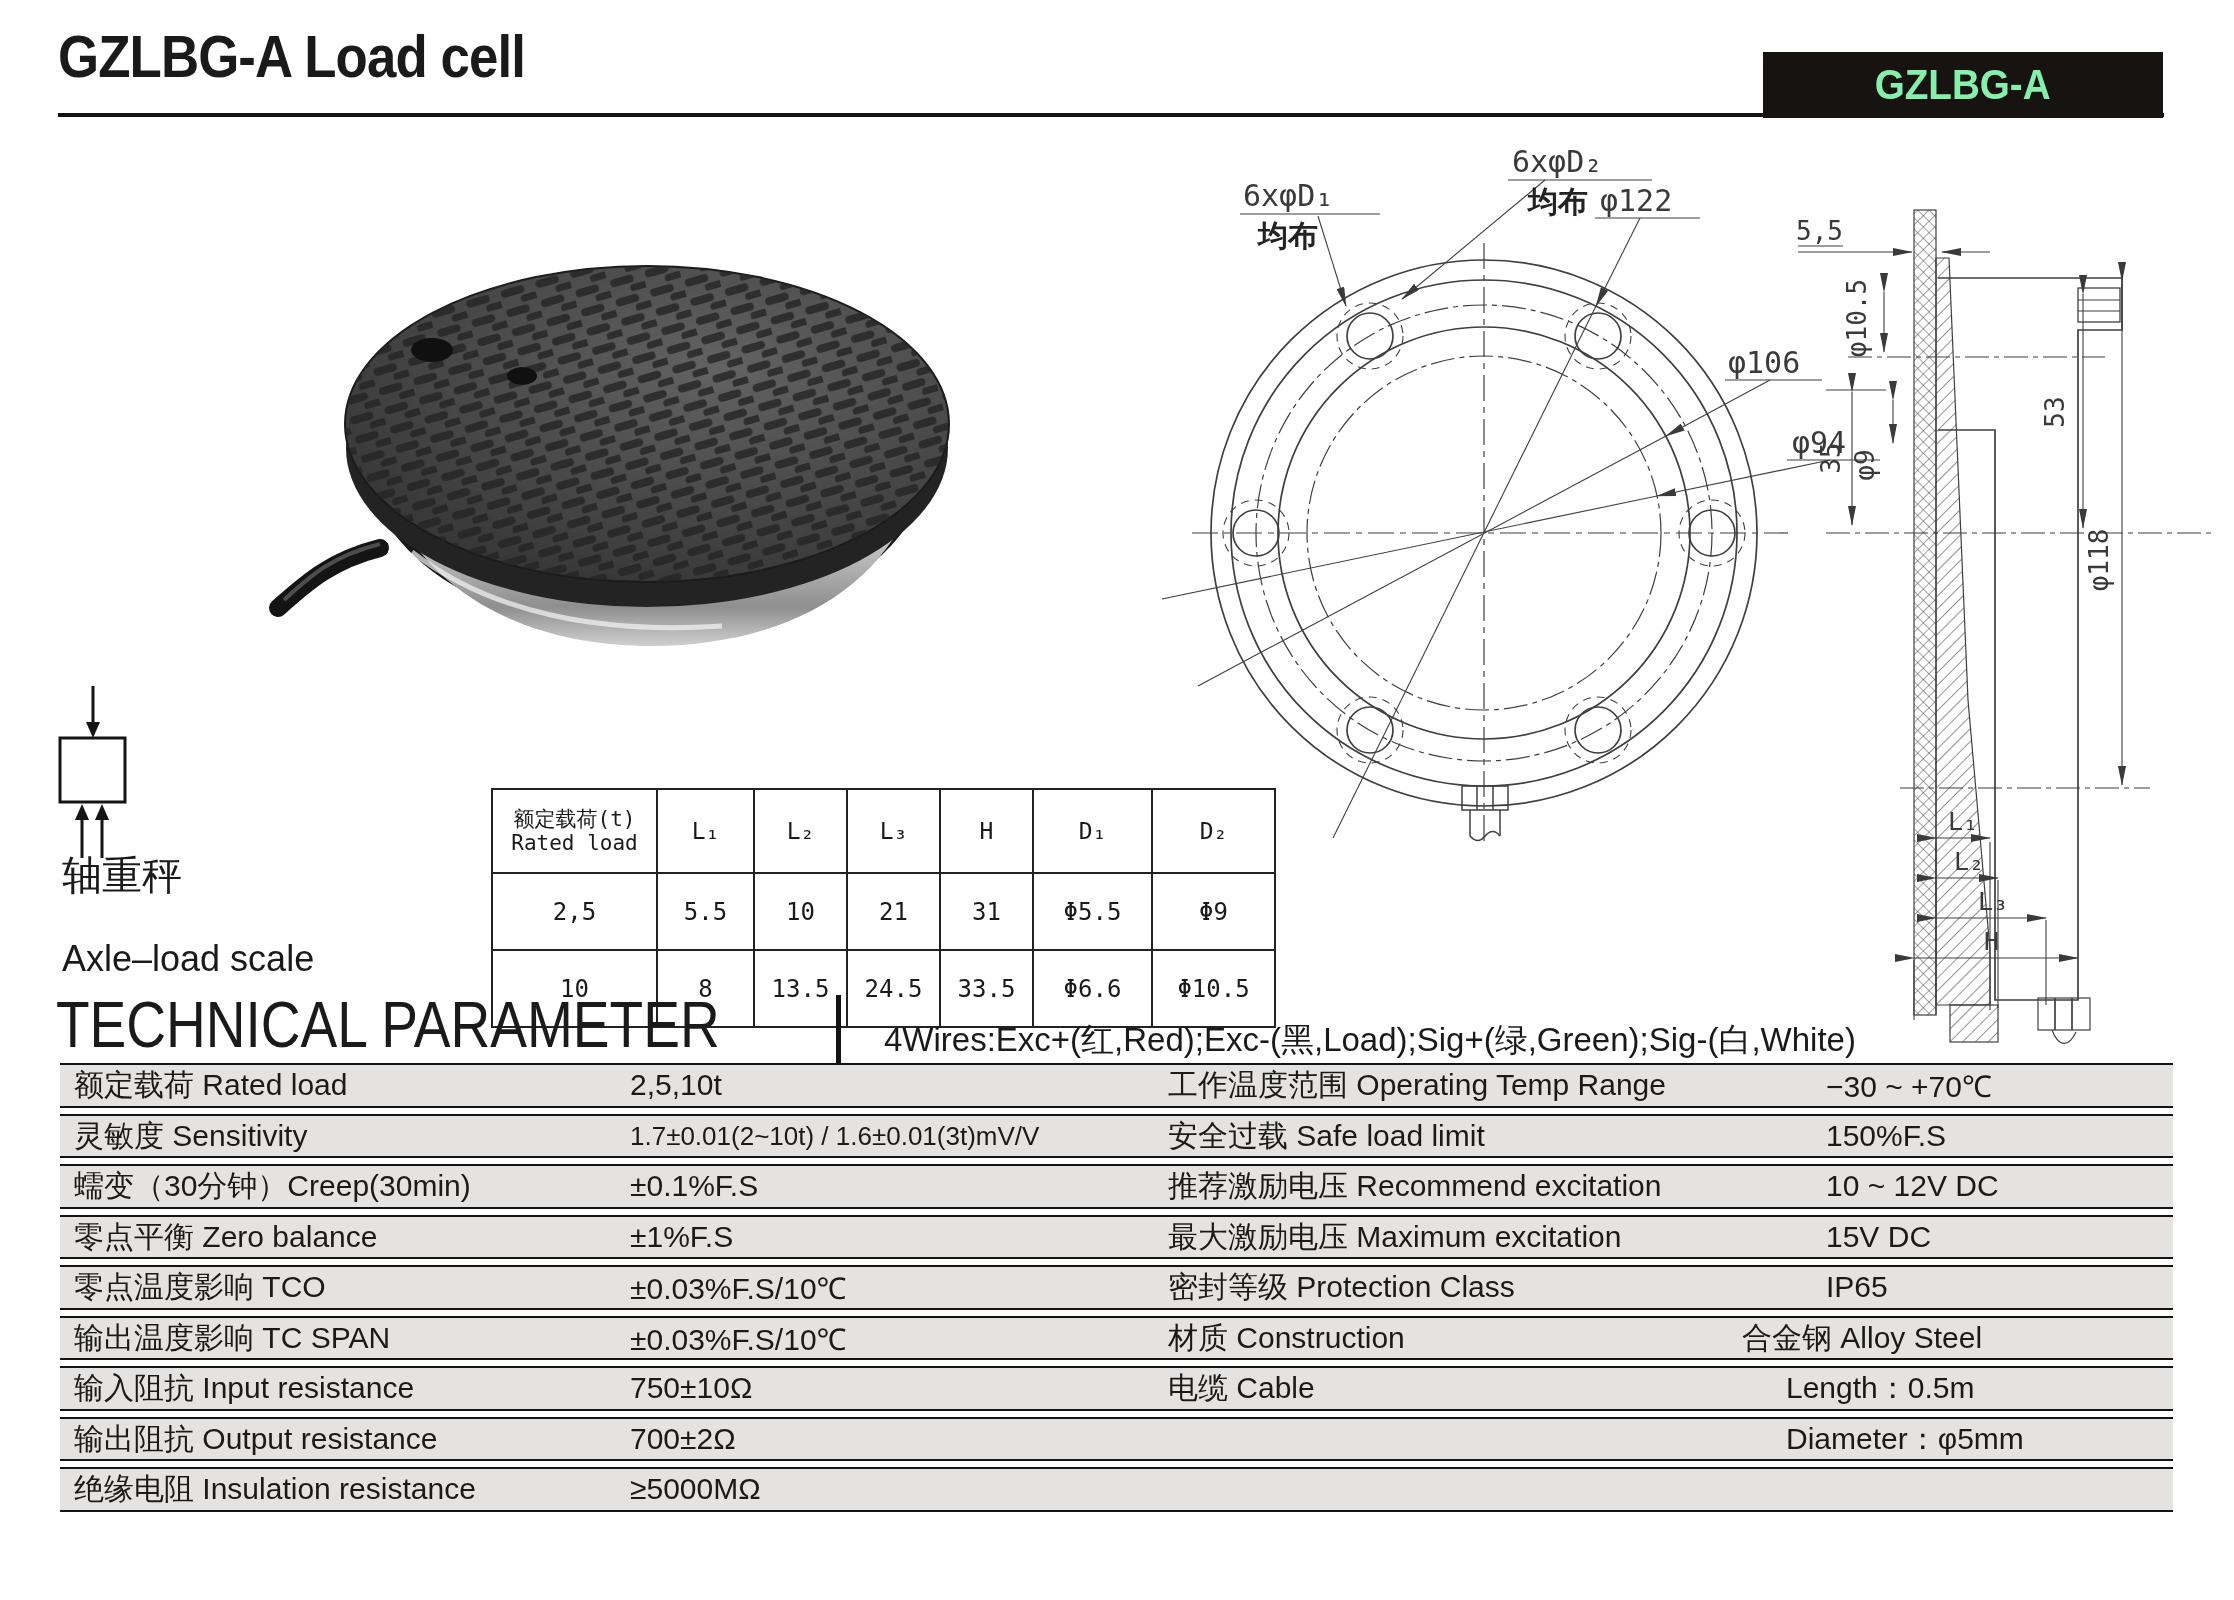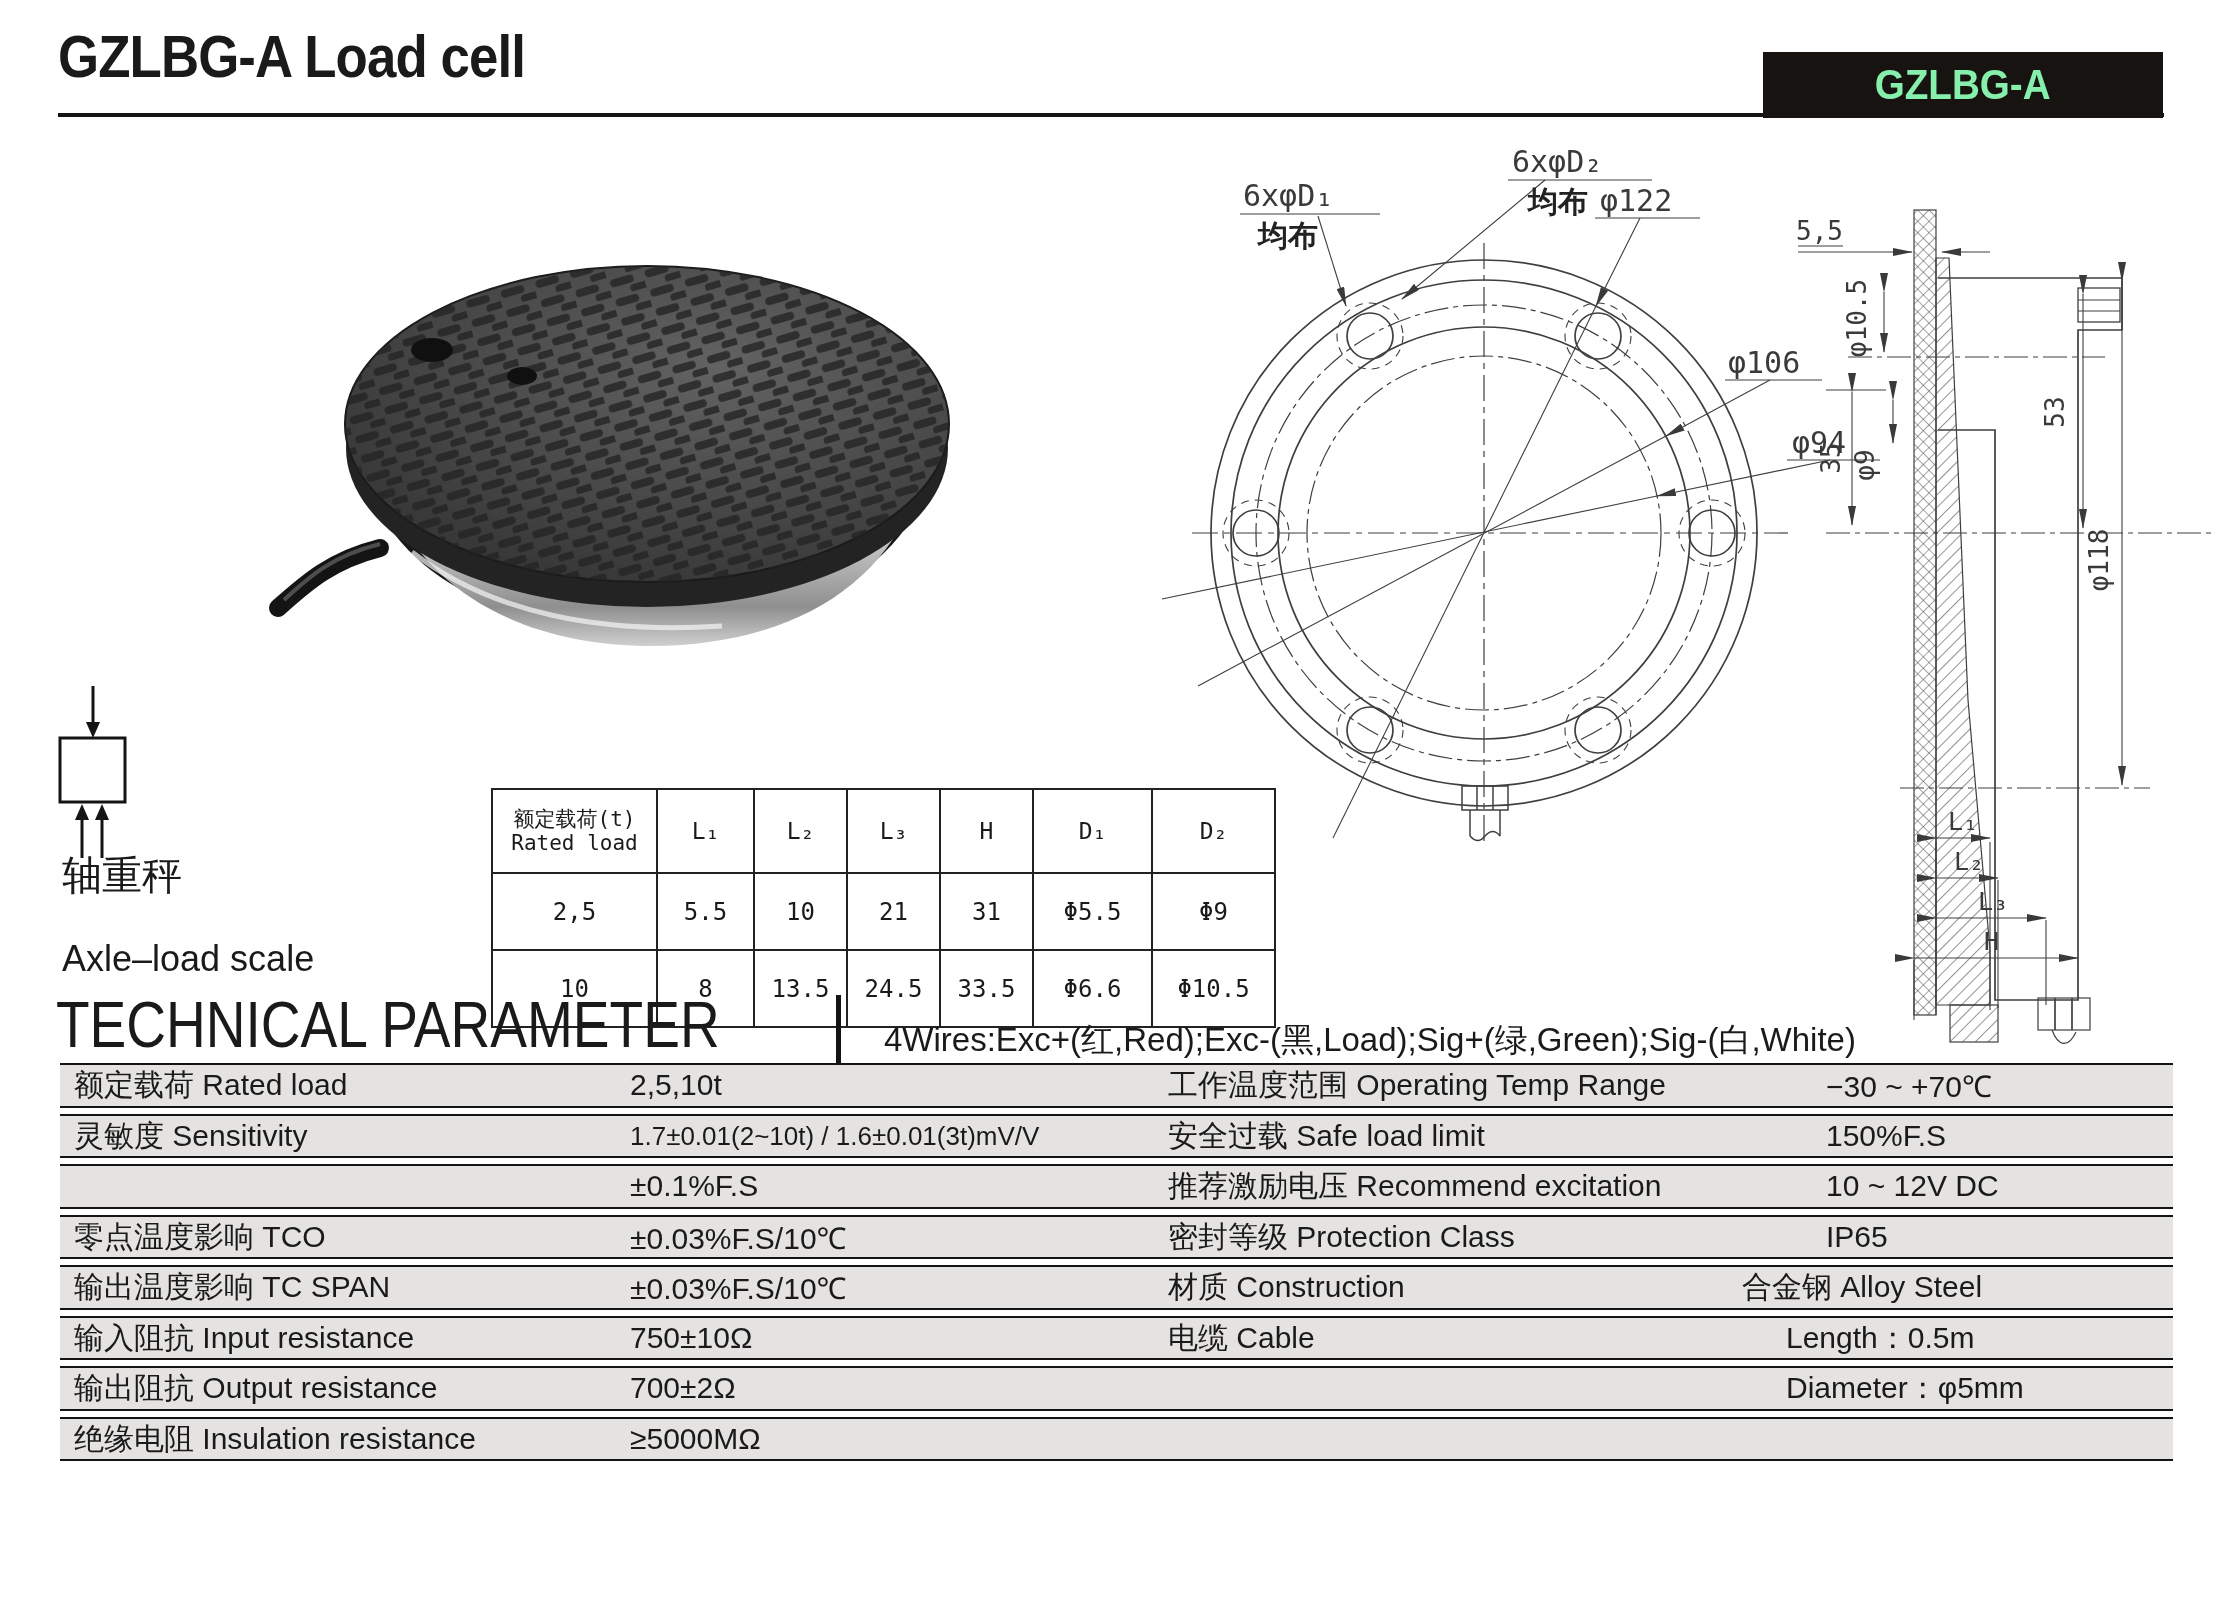--- a/index.html
+++ b/index.html
@@ -288,23 +288,30 @@
     <span class="rl">工作温度范围 Operating Temp Range</span>
     <span class="rv">−30 ~ +70℃</span>
   </div>
   <div class="prow">
     <span class="ll">灵敏度 Sensitivity</span>
     <span class="lv lv-small">1.7±0.01(2~10t) / 1.6±0.01(3t)mV/V</span>
     <span class="rl">安全过载 Safe load limit</span>
     <span class="rv">150%F.S</span>
   </div>
   <div class="prow">
+    <span class="ll">蠕变（30分钟）Creep(30min)</span>
     <span class="lv">±0.1%F.S</span>
     <span class="rl">推荐激励电压 Recommend excitation</span>
     <span class="rv">10 ~ 12V DC</span>
+  </div>
+  <div class="prow">
+    <span class="ll">零点平衡 Zero balance</span>
+    <span class="lv">±1%F.S</span>
+    <span class="rl">最大激励电压 Maximum excitation</span>
+    <span class="rv">15V DC</span>
   </div>
   <div class="prow">
     <span class="ll">零点温度影响 TCO</span>
     <span class="lv">±0.03%F.S/10℃</span>
     <span class="rl">密封等级 Protection Class</span>
     <span class="rv">IP65</span>
   </div>
   <div class="prow">
     <span class="ll">输出温度影响 TC SPAN</span>
     <span class="lv">±0.03%F.S/10℃</span>

